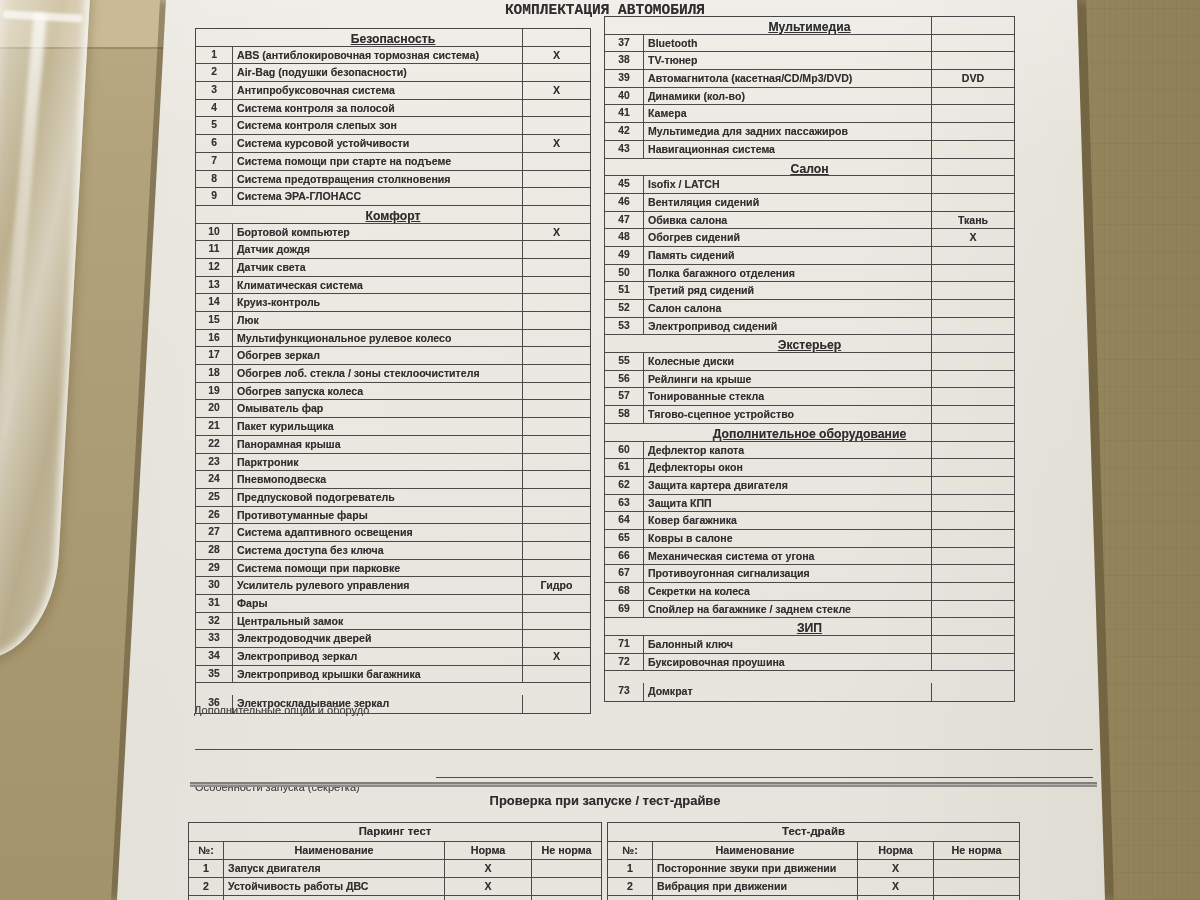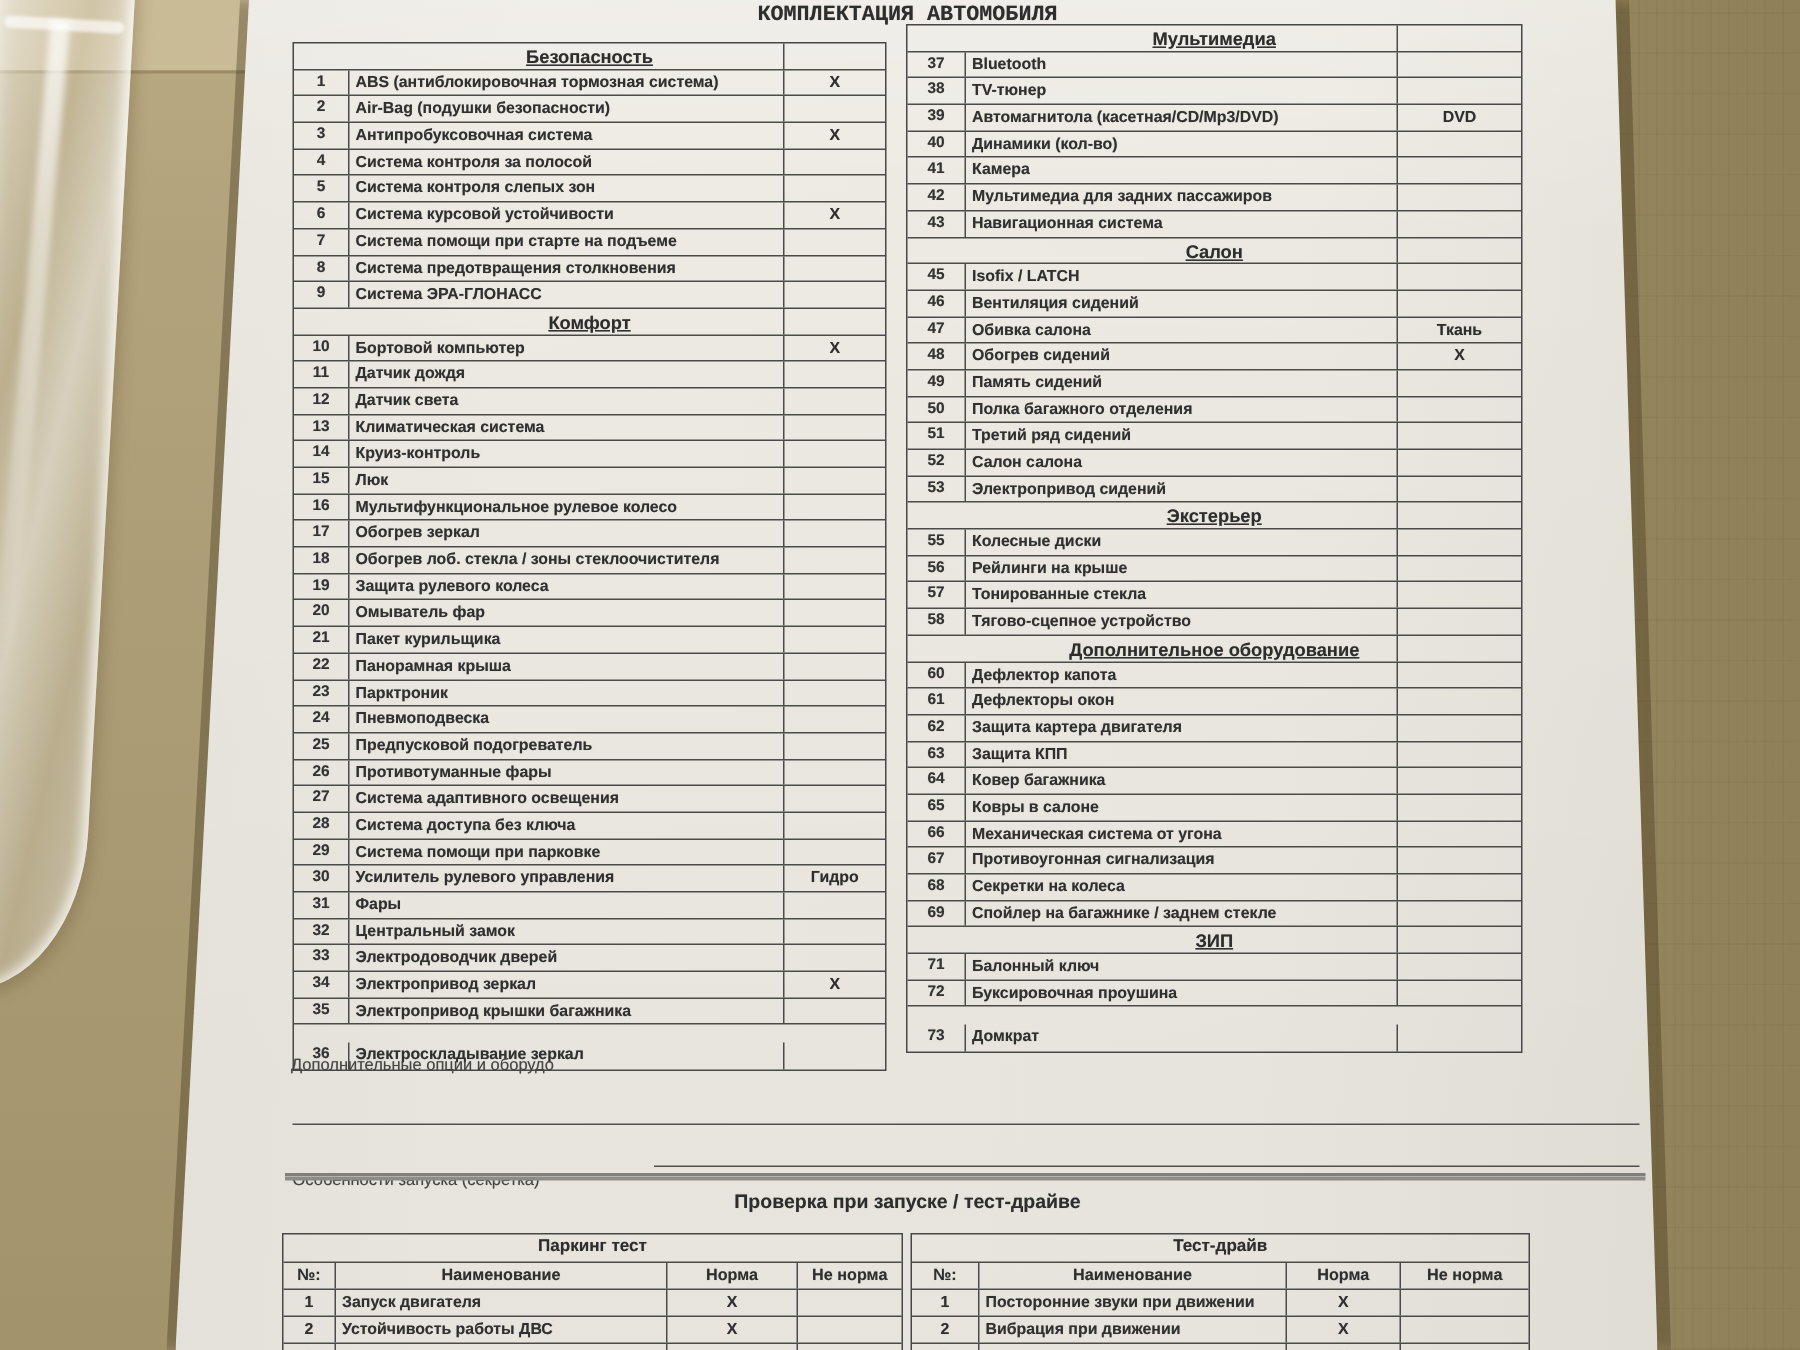--- a/index.html
+++ b/index.html
@@ -161,21 +161,21 @@
           <span class="cname">Обогрев зеркал</span>
           <span class="cval"></span>
         </div>
         <div class="erow irow">
           <span class="cnum">18</span>
           <span class="cname">Обогрев лоб. стекла / зоны стеклоочистителя</span>
           <span class="cval"></span>
         </div>
         <div class="erow irow">
           <span class="cnum">19</span>
-          <span class="cname">Защита рулевого колеса</span>
+          <span class="cname">Обогрев запуска колеса</span>
           <span class="cval"></span>
         </div>
         <div class="erow irow">
           <span class="cnum">20</span>
           <span class="cname">Омыватель фар</span>
           <span class="cval"></span>
         </div>
         <div class="erow irow">
           <span class="cnum">21</span>
           <span class="cname">Пакет курильщика</span>

